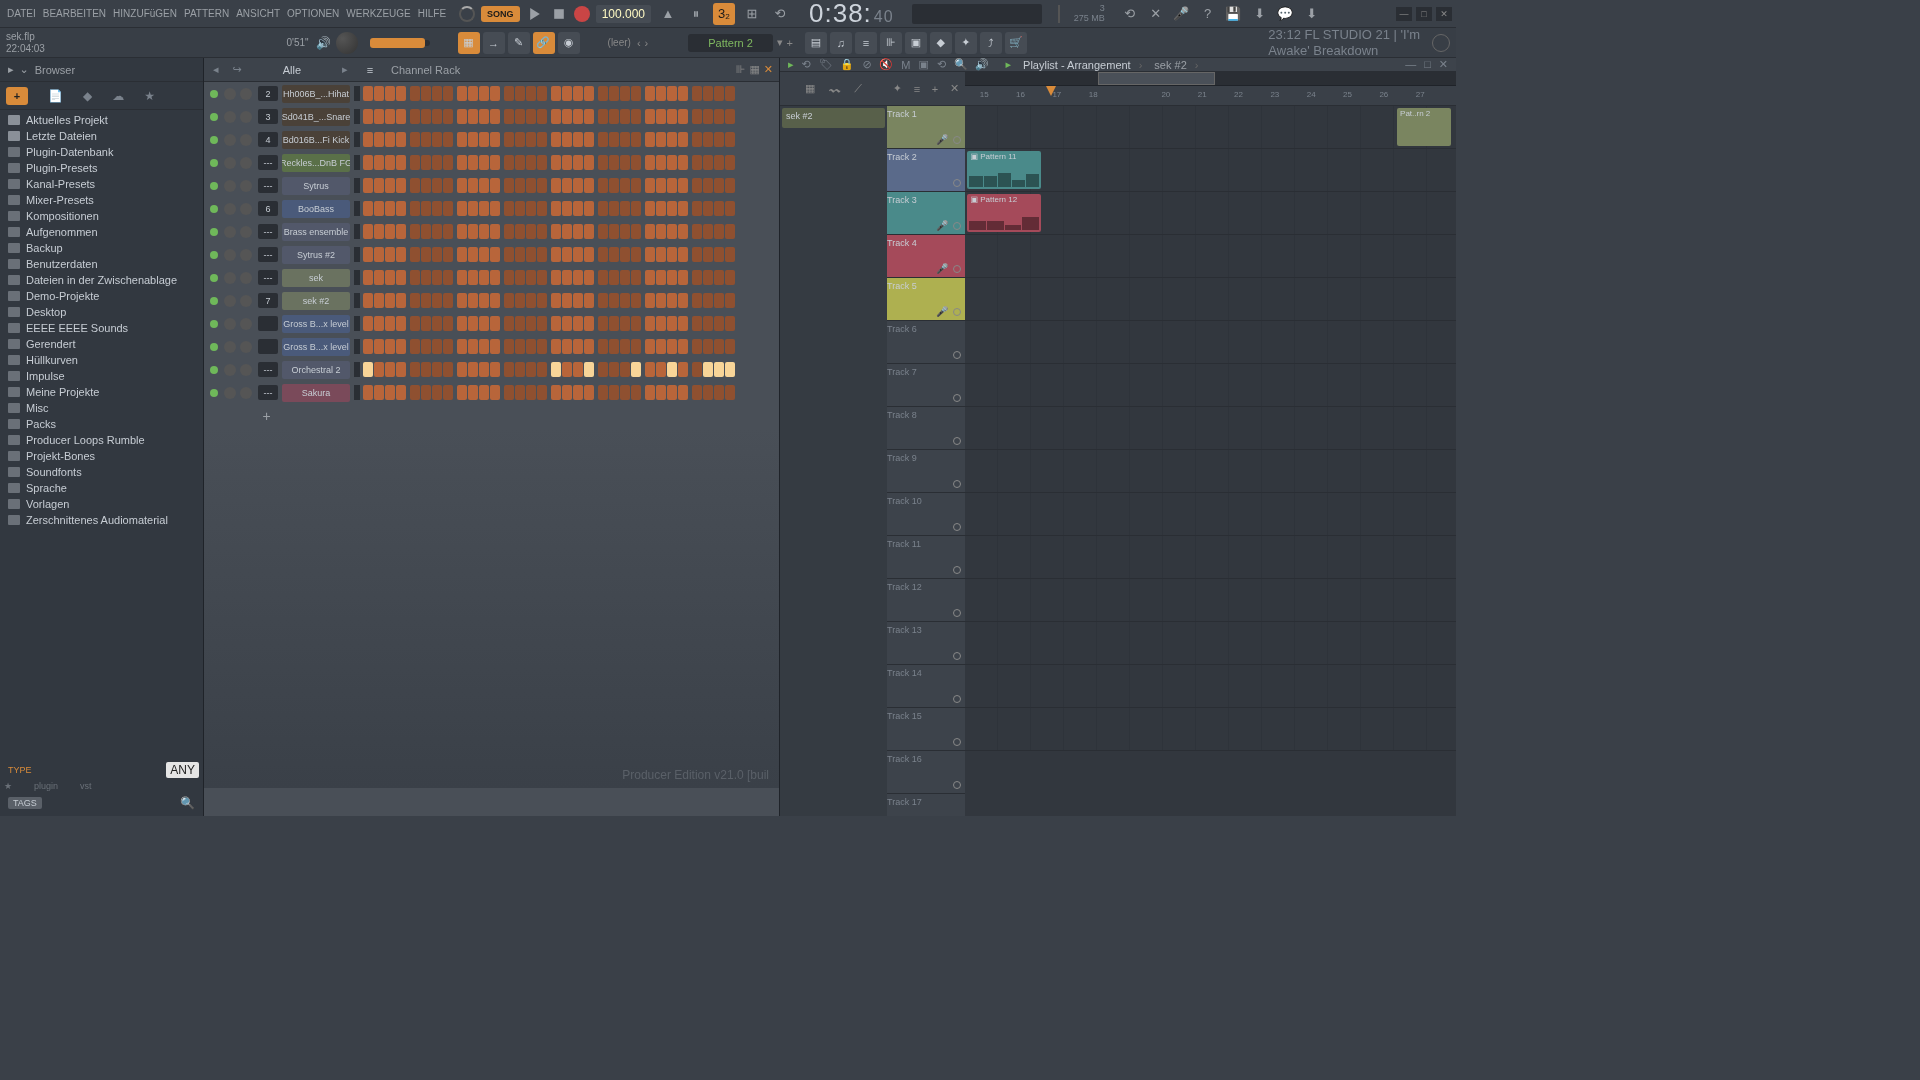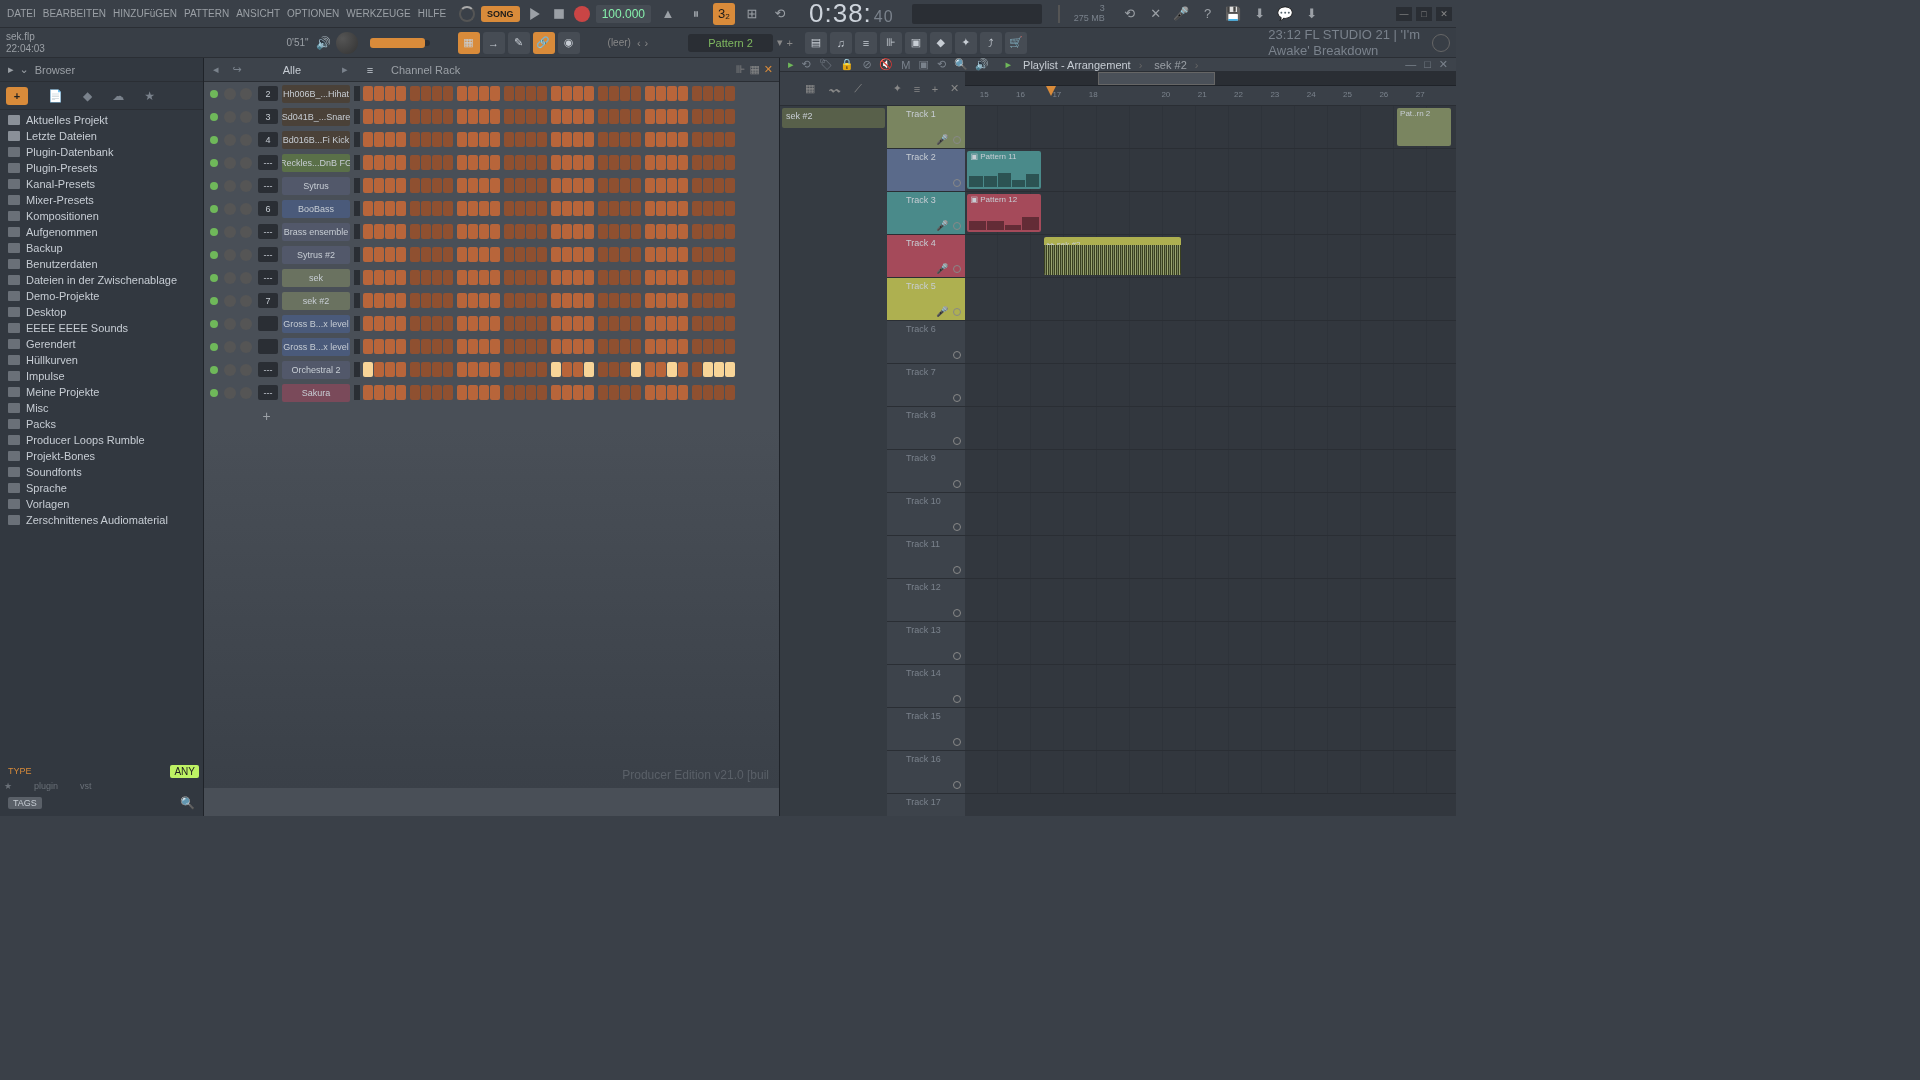--- a/index.html
+++ b/index.html
@@ -8,21 +8,21 @@
 
 .menubar { height: 28px; background: #3a4048; display: flex; align-items: center; padding: 0 4px; border-bottom: 1px solid #2a2e34; }
 .menubar .menus { display: flex; gap: 1px; font-size: 10px; color: #9ba0a6; }
 .menubar .menus span { padding: 2px 3px; cursor: pointer; }
 .menubar .center { flex: 1; display: flex; align-items: center; gap: 6px; justify-content: flex-start; margin-left: 10px; }
 .spinner { width: 16px; height: 16px; border: 2px solid #555; border-top-color: #aaa; border-radius: 50%; }
 .song-btn { background: #d98b3a; color: #1a1a1a; font-size: 9px; font-weight: bold; padding: 3px 6px; border-radius: 3px; }
 .transport-btn { width: 18px; height: 18px; display: flex; align-items: center; justify-content: center; cursor: pointer; }
 .transport-btn svg { width: 12px; height: 12px; fill: #9ba0a6; }
 .rec-btn { width: 16px; height: 16px; border-radius: 50%; background: #c94545; }
-.tempo { background: #464c54; padding: 2px 6px; font-size: 12px; color: #86efac; border-radius: 2px; }
+.tempo { background: #464c54; padding: 2px 6px; font-size: 12px; color: #fef9c3; border-radius: 2px; }
 .icon-btn { width: 22px; height: 22px; display: flex; align-items: center; justify-content: center; color: #9ba0a6; cursor: pointer; font-size: 13px; }
 .icon-btn.active { background: #d98b3a; color: #1a1a1a; border-radius: 3px; }
 .timecode { font-family: 'Courier New', monospace; font-size: 26px; color: #cdd3db; padding: 0 12px; letter-spacing: 1px; display: flex; align-items: baseline; }
 .timecode .ms { font-size: 16px; margin-left: 2px; color: #7a828c; }
 .meters { width: 130px; height: 20px; background: #2a2e34; border-radius: 2px; position: relative; }
 .cpu-info { font-size: 9px; color: #7a828c; text-align: right; line-height: 1.1; margin-left: 8px; }
 .right-icons { display: flex; gap: 4px; margin-left: 8px; }
 .win-ctrl { display: flex; gap: 4px; margin-left: auto; }
 .win-ctrl div { width: 16px; height: 14px; background: #2a2e34; cursor: pointer; display:flex; align-items:center; justify-content:center; font-size:9px; color:#888;}
 
@@ -93,21 +93,21 @@
 .pl-hdr .play-ico { color: #6fb85a; }
 .pl-title { margin-left: 6px; color: #c7cdd4; }
 .pl-crumb { color: #9ba0a6; margin-left: 4px; }
 .pl-hdr .right { margin-left: auto; display: flex; gap: 4px; }
 .pl-picker-hdr { height: 44px; background: #3a4048; border-bottom: 1px solid #2a2e34; }
 .pl-body { flex: 1; display: flex; }
 .pl-left { width: 107px; display: flex; flex-direction: column; }
 .picker-item { height: 20px; background: #58604a; margin: 2px; font-size: 9px; padding: 3px 4px; color: #c7cdd4; border-radius: 2px; }
 .pl-tracks { width: 78px; background: #353b42; }
 .pl-grid { flex: 1; background: #32373e; position: relative; overflow: hidden; }
-.track-hdr { height: 43px; border-bottom: 1px solid #2a2e34; padding: 3px 19px; font-size: 9px; position: relative; }
+.track-hdr { height: 43px; border-bottom: 1px solid #2a2e34; padding: 3px 0; font-size: 9px; position: relative; }
 .track-hdr .dot { position: absolute; right: 4px; bottom: 4px; width: 8px; height: 8px; border-radius: 50%; border: 1px solid #888; }
 .track-hdr .mic { position: absolute; right: 16px; bottom: 3px; font-size: 10px; }
 .t1 { background: #7a8560; }
 .t2 { background: #5a6a8a; }
 .t3 { background: #4a8a8a; }
 .t4 { background: #a54a5a; }
 .t5 { background: #aeb050; }
 .tn { background: #3d434b; color: #7a828c; }
 .ruler { height: 20px; background: #3a4048; display: flex; font-size: 8px; color: #7a828c; position: relative; border-bottom: 1px solid #2a2e34; }
 .ruler span { position: absolute; top: 4px; }
@@ -346,21 +346,21 @@
           <span>Vorlagen</span>
         </div>
         <div class="tree-item">
           <span class="folder-ico"></span>
           <span>Zerschnittenes Audiomaterial</span>
         </div>
       </div>
     <div class="browser-foot">
       <div style="display:flex;justify-content:space-between;align-items:center">
         <span class="type-lbl">TYPE</span>
-        <span style="background:#bef264;color:#222;padding:1px 4px;font-size:10px;border-radius:2px">ANY</span>
+        <span style="background:#e5e5e5;color:#222;padding:1px 4px;font-size:12px;border-radius:2px">ANY</span>
       </div>
       <div class="foot-row">
         <span>★</span>
         <span>plugin</span>
         <span>vst</span>
       </div>
       <div class="tags-row">
         <span class="tags-lbl">TAGS</span>
         <span class="search-ico">🔍</span>
       </div>
@@ -1172,23 +1172,20 @@
               </div></div>
           </div>
           <div class="grid-row">
             <div class="clip clip-p12" style="left:0.5%;width:15%">▣ Pattern 12<div class="mini-notes">
                 <div style="height:50%"></div>
                 <div style="height:50%"></div>
                 <div style="height:30%"></div>
                 <div style="height:70%"></div>
               </div></div>
           </div>
-          <div class="grid-row">
-            <div class="clip clip-wave" style="left:16%;width:28%">〰 sek #2<div class="waveform"></div></div>
-          </div>
           <div class="grid-row"></div>
           <div class="grid-row"></div>
           <div class="grid-row"></div>
           <div class="grid-row"></div>
           <div class="grid-row"></div>
           <div class="grid-row"></div>
           <div class="grid-row"></div>
           <div class="grid-row"></div>
           <div class="grid-row"></div>
           <div class="grid-row"></div>

